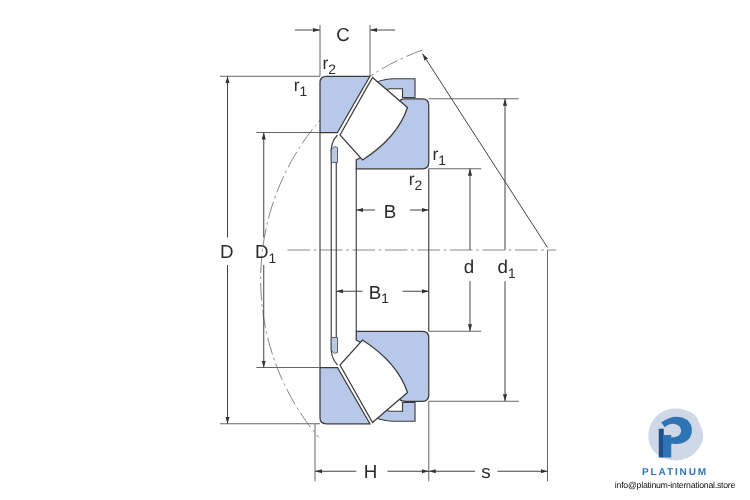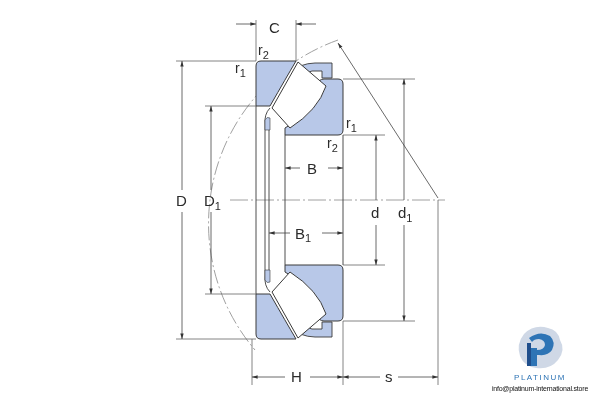--- a/index.html
+++ b/index.html
@@ -1,21 +1,21 @@
 <!DOCTYPE html>
 <html><head>
   <meta charset="utf-8">
   <style>
     html, body { margin:0; padding:0; background:#ffffff; }
     body { width:600px; height:400px; position:relative; overflow:hidden; font-family:"Liberation Sans", sans-serif; }
     #drawing { position:absolute; left:0; top:0; }
     .lbl { font-family:"Liberation Sans", sans-serif; fill:#2b2b2b; }
     .logo { position:absolute; left:484px; top:322px; width:112px; height:76px; }
     .logo-text { position:absolute; left:0; width:112px; text-align:center; font-family:"Liberation Sans", sans-serif; }
-    .brand { top:51px; font-size:8px; font-weight:normal; letter-spacing:1.5px; color:#2e74b5; }
+    .brand { top:51px; font-size:8px; font-weight:bold; letter-spacing:1.5px; color:#2e74b5; }
     .email { top:63px; font-size:7px; color:#111; letter-spacing:-0.2px; }
   </style>
 </head>
 <body>
 
 <svg id="drawing" width="600" height="400" viewBox="0 0 600 400" xmlns="http://www.w3.org/2000/svg">
   <defs>
     <marker id="arr" viewBox="0 0 10 10" refX="10" refY="5" markerWidth="7" markerHeight="7" orient="auto-start-reverse">
       <path d="M0,2 L10,5 L0,8 z" fill="#333"></path>
     </marker>

